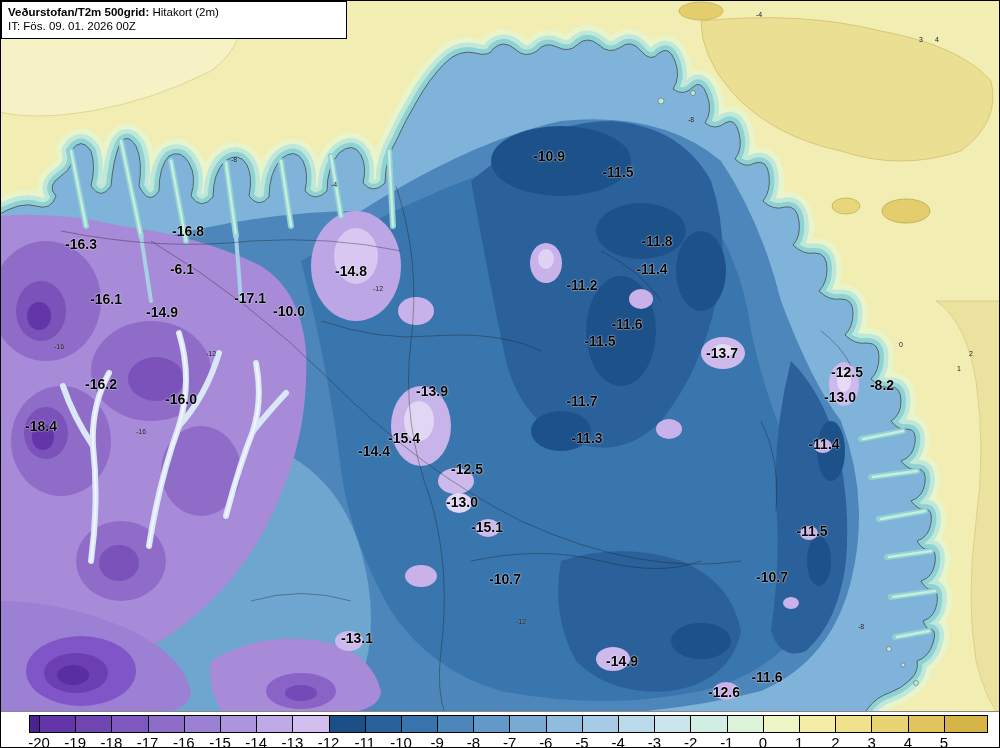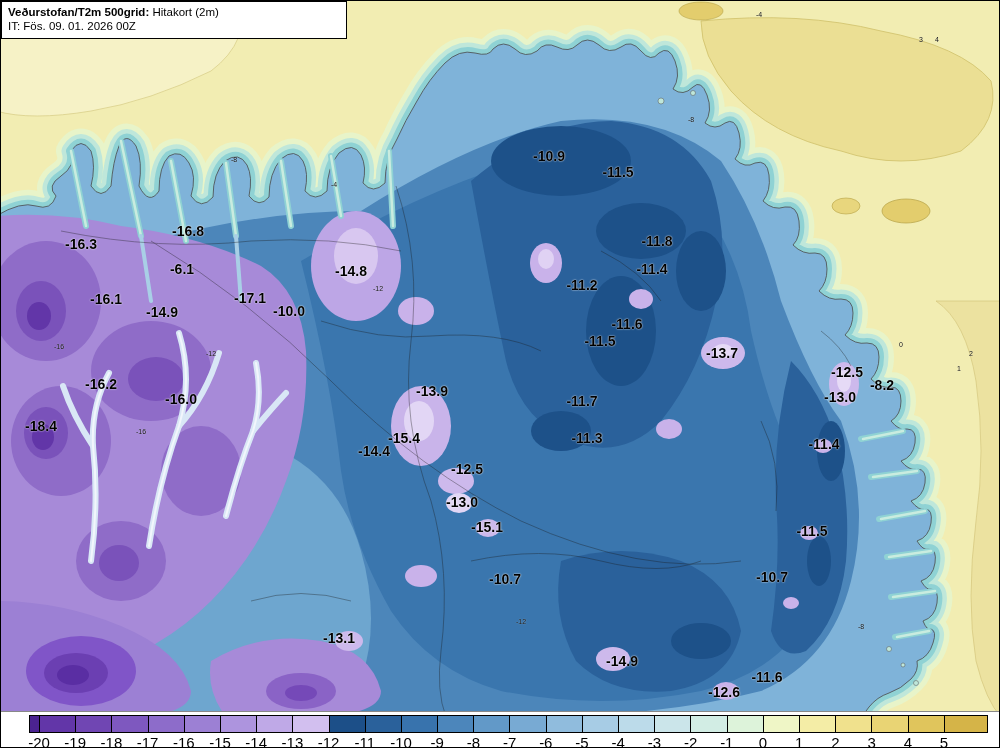--- a/index.html
+++ b/index.html
@@ -217,21 +217,21 @@
       <div class="temp-label" style="left: 403px; top: 437px;">-15.4</div>
       <div class="temp-label" style="left: 586px; top: 437px;">-11.3</div>
       <div class="temp-label" style="left: 373px; top: 450px;">-14.4</div>
       <div class="temp-label" style="left: 823px; top: 443px;">-11.4</div>
       <div class="temp-label" style="left: 466px; top: 468px;">-12.5</div>
       <div class="temp-label" style="left: 461px; top: 501px;">-13.0</div>
       <div class="temp-label" style="left: 486px; top: 526px;">-15.1</div>
       <div class="temp-label" style="left: 811px; top: 530px;">-11.5</div>
       <div class="temp-label" style="left: 504px; top: 578px;">-10.7</div>
       <div class="temp-label" style="left: 771px; top: 576px;">-10.7</div>
-      <div class="temp-label" style="left: 334px; top: 637px; padding-left: 8px;">-13.1</div>
+      <div class="temp-label" style="left: 352px; top: 637px; padding-left: 8px;">-13.1</div>
       <div class="temp-label" style="left: 621px; top: 660px;">-14.9</div>
       <div class="temp-label" style="left: 766px; top: 676px;">-11.6</div>
       <div class="temp-label" style="left: 723px; top: 691px;">-12.6</div>
       <div class="contour-label" style="left: 758px; top: 13px;">-4</div>
       <div class="contour-label" style="left: 920px; top: 38px;">3</div>
       <div class="contour-label" style="left: 936px; top: 38px;">4</div>
       <div class="contour-label" style="left: 690px; top: 118px;">-8</div>
       <div class="contour-label" style="left: 233px; top: 158px;">-8</div>
       <div class="contour-label" style="left: 333px; top: 183px;">-4</div>
       <div class="contour-label" style="left: 377px; top: 287px;">-12</div>

